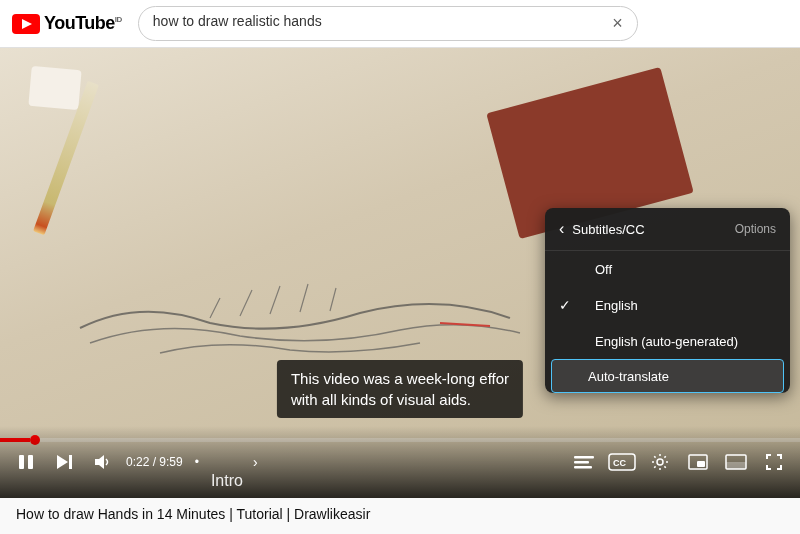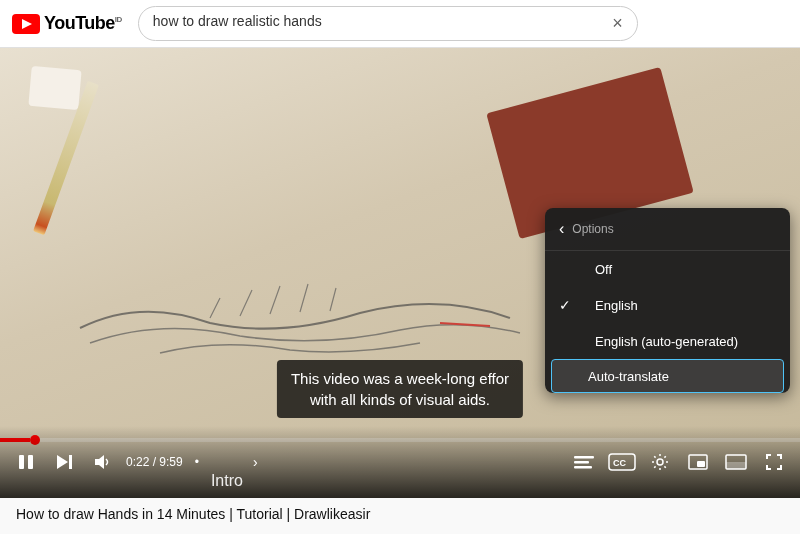--- a/index.html
+++ b/index.html
@@ -127,21 +127,20 @@
     
     .subtitle-bar {
       position: absolute;
       bottom: 80px;
       left: 50%;
       transform: translateX(-50%);
       background: rgba(0,0,0,0.75);
       color: #fff;
       padding: 8px 14px;
       border-radius: 4px;
-      text-align: center;
       font-size: 15px;
       line-height: 1.4;
       white-space: nowrap;
       max-width: 520px;
     }
     .subtitle-bar span {
       display: block;
     }
 
     
@@ -407,20 +406,21 @@
     <div class="icon-btn">
       <svg width="18" height="18" viewBox="0 0 18 18" fill="white">
         <path d="M2,6 L2,2 L6,2 M12,2 L16,2 L16,6 M16,12 L16,16 L12,16 M6,16 L2,16 L2,12" stroke="white" stroke-width="2" fill="none"></path>
       </svg>
     </div>
   </div>
 
   <div class="captions-panel">
     <div class="panel-header">
       <span class="panel-back">‹</span>
+      <span class="panel-title">Subtitles/CC</span>
       <span class="panel-options">Options</span>
     </div>
 
     <div class="panel-item">
       <span class="check-icon">&nbsp;</span>
       <span>Off</span>
     </div>
 
     <div class="panel-item selected">
       <span class="check-icon">✓</span>

